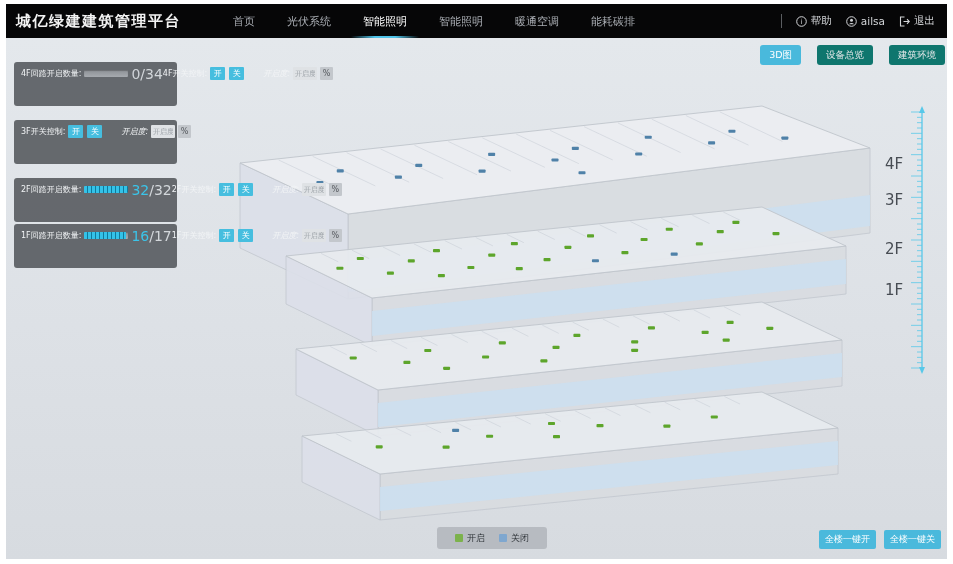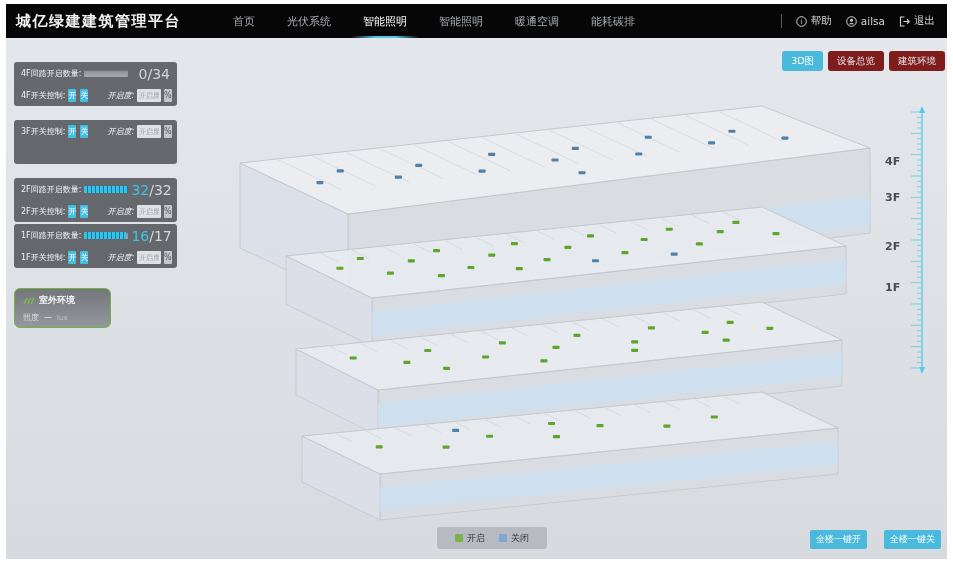--- a/index.html
+++ b/index.html
@@ -19,21 +19,21 @@
   .hdr-link{display:flex;align-items:center;gap:4px;cursor:pointer;}
   .hdr-link svg{display:block;}
 
   
   .canvas{position:absolute;left:6px;top:38px;right:6px;bottom:5px;
      background:linear-gradient(180deg,#e4e8ec 0%,#dde1e6 55%,#d7dbe0 100%);}
   .bsvg{position:absolute;left:0;top:0;width:953px;height:564px;z-index:1;}
 
   
   .panel{position:absolute;left:14px;width:163px;height:44px;background:rgba(73,77,82,0.82);
-     border-radius:3px;z-index:3;padding:4px 7px 3px 7px;display:flex;flex-direction:column;justify-content:space-between;}
+     border-radius:3px;z-index:3;padding:4px 7px 3px 7px;display:flex;flex-direction:row;justify-content:space-between;}
   .prow{display:flex;align-items:center;gap:3px;height:15px;}
   .plabel{color:#f2f4f6;font-size:8px;white-space:nowrap;}
   .pbar{position:relative;width:44px;height:7px;background:linear-gradient(180deg,#8d9196,#a6aaaf);
      border-radius:1px;overflow:hidden;flex:none;box-shadow:inset 0 1px 1px rgba(0,0,0,.25);}
   .pfill{position:absolute;left:0;top:0;bottom:0;width:0;
      background:repeating-linear-gradient(90deg,#34c2e8 0px,#34c2e8 3px,#0f7a9c 3px,#0f7a9c 4px);}
   .pval{margin-left:auto;font-size:14px;white-space:nowrap;}
   .pnum{color:#3bc4e9;}
   .ptot{color:#d3d7db;}
   .onbtn,.offbtn{width:15px;height:13px;border:none;border-radius:1px;background:#46bedf;color:#ffffff;
@@ -49,37 +49,37 @@
   
   .outdoor{position:absolute;left:14px;top:288px;width:97px;height:40px;z-index:3;
      background:linear-gradient(180deg,#73777c,#94989d);border:1px solid #72b33e;border-radius:6px;
      padding:5px 8px;}
   .outdoor-title{display:flex;align-items:center;gap:4px;color:#f4f6f8;font-size:9px;font-weight:bold;}
   .outdoor-row{display:flex;align-items:baseline;gap:5px;margin-top:5px;font-size:8px;color:#d9dcdf;}
   .outdoor-val{color:#eceef0;}
   .outdoor-unit{font-size:7px;color:#c3c7cb;}
 
   
-  .viewbtns{position:absolute;top:51px;right:8px;display:flex;gap:5px;z-index:3;}
-  .vbtn{height:20px;padding:0 9px;border:none;border-radius:3px;background:#7f1d1d;color:#e8eaec;
+  .viewbtns{position:absolute;top:45px;right:8px;display:flex;gap:16px;z-index:3;}
+  .vbtn{height:20px;padding:0 9px;border:none;border-radius:3px;background:#0f766e;color:#e8eaec;
      font-size:9.5px;cursor:pointer;}
   .vbtn.active{background:#49b9dc;color:#ffffff;}
 
   
-  .flabel{position:absolute;color:#474c53;font-size:11px;font-weight:bold;z-index:2;cursor:pointer;}
+  .flabel{position:absolute;color:#474c53;font-size:15px;font-weight:normal;z-index:2;cursor:pointer;}
 
   
   .legend{position:absolute;left:437px;top:527px;width:110px;height:22px;z-index:3;
      background:rgba(156,161,167,0.55);border-radius:3px;display:flex;align-items:center;
      justify-content:center;gap:14px;font-size:9px;color:#2f3439;}
   .lg-item{display:flex;align-items:center;gap:4px;}
   .lg-swatch{width:8px;height:8px;border-radius:1px;}
 
   
-  .actions{position:absolute;right:12px;bottom:15px;display:flex;gap:17px;z-index:3;}
+  .actions{position:absolute;right:12px;bottom:15px;display:flex;gap:8px;z-index:3;}
   .abtn{height:19px;padding:0 6px;border:none;border-radius:2px;background:#4ab9dc;color:#ffffff;
      font-size:9px;cursor:pointer;white-space:nowrap;}
 </style>
 </head>
 <body>
 
 <div class="screen">
 
   <header class="hdr">
     <div class="hdr-title">城亿绿建建筑管理平台</div>
@@ -411,33 +411,20 @@
     <div class="prow">
       <span class="plabel">1F开关控制:</span>
       <button class="onbtn">开</button>
       <button class="offbtn">关</button>
       <span class="plabel dim">开启度:</span>
       <input class="diminput" placeholder="开启度" style="">
       <button class="pctbtn">%</button>
     </div>
   </div>
 
-  <div class="outdoor">
-    <div class="outdoor-title">
-      <svg width="12" height="10" viewBox="0 0 12 10">
-        <path d="M1 8 L4 2 M4.5 8 L7.5 2 M8 8 L11 2" stroke="#7cc242" stroke-width="1.4" fill="none"></path>
-      </svg>
-      <span>室外环境</span>
-    </div>
-    <div class="outdoor-row">
-      <span>照度</span>
-      <span class="outdoor-val">—</span>
-      <span class="outdoor-unit">lux</span>
-    </div>
-  </div>
 
   <div class="legend">
     <span class="lg-item">
       <span class="lg-swatch" style="background: rgb(124, 178, 76);"></span>
       <span>开启</span>
     </span>
     <span class="lg-item">
       <span class="lg-swatch" style="background: rgb(127, 167, 207);"></span>
       <span>关闭</span>
     </span>

